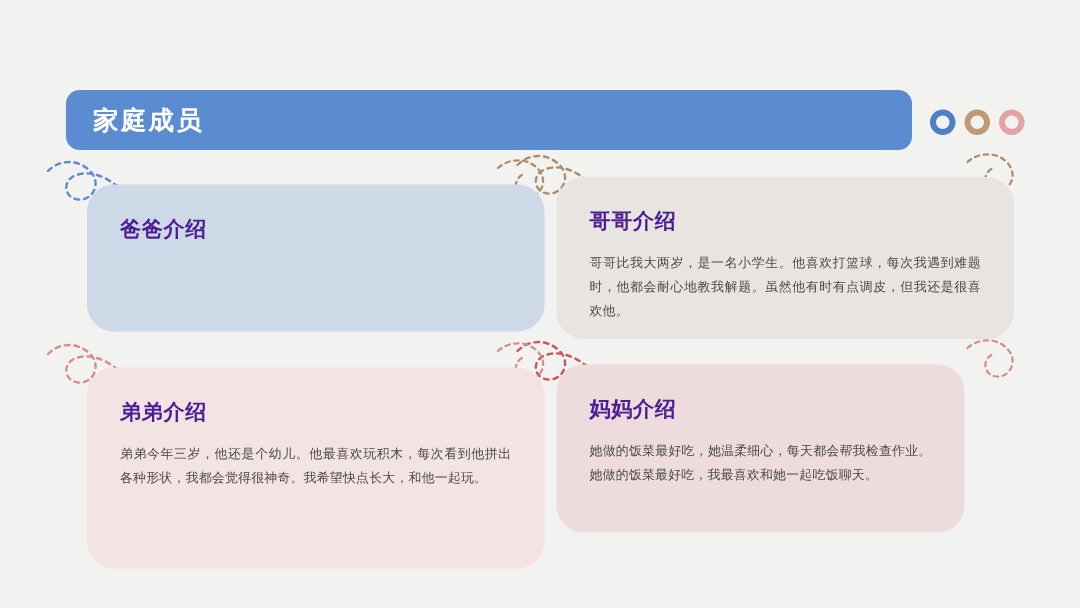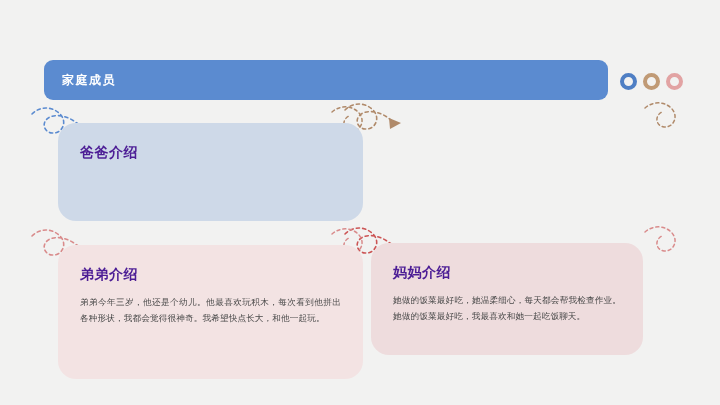--- a/index.html
+++ b/index.html
@@ -36,21 +36,21 @@
     top: 0;
     width: 564px;
     height: 40px;
     background: #5b8bd0;
     border-radius: 9px;
     display: flex;
     align-items: center;
   }
   .title-text {
     color: #ffffff;
-    font-size: 12px;
+    font-size: 17px;
     font-weight: bold;
     letter-spacing: 1.5px;
     margin-left: 18px;
     line-height: 1;
   }
   .dots {
     position: absolute;
     left: 620px;
     top: 10px;
     width: 80px;
@@ -185,20 +185,24 @@
     <path d="M2 8 C10 1, 22 1, 29 9 C36 17, 30 28, 21 27 C13 26, 11 16, 19 12" fill="none" stroke="#d98b8b" stroke-width="1.5" stroke-dasharray="3 3" stroke-linecap="round"></path>
   </svg>
   <svg class="deco" id="deco-edge-d" width="40" height="36" viewBox="0 0 40 36">
     <path d="M2 8 C10 1, 22 1, 29 9 C36 17, 30 28, 21 27 C13 26, 11 16, 19 12" fill="none" stroke="#d98b8b" stroke-width="1.5" stroke-dasharray="3 3" stroke-linecap="round"></path>
   </svg>
 
   <div class="card" id="card-dad">
     <div class="card-title">爸爸介绍</div>
   </div>
 
+  <div class="card" id="card-brother">
+    <div class="card-title">哥哥介绍</div>
+    <p class="card-body">哥哥比我大两岁，是一名小学生。他喜欢打篮球，每次我遇到难题时，他都会耐心地教我解题。虽然他有时有点调皮，但我还是很喜欢他。</p>
+  </div>
 
   <div class="card" id="card-younger">
     <div class="card-title">弟弟介绍</div>
     <p class="card-body">弟弟今年三岁，他还是个幼儿。他最喜欢玩积木，每次看到他拼出各种形状，我都会觉得很神奇。我希望快点长大，和他一起玩。</p>
   </div>
 
   <div class="card" id="card-mom">
     <div class="card-title">妈妈介绍</div>
     <p class="card-body">她做的饭菜最好吃，她温柔细心，每天都会帮我检查作业。她做的饭菜最好吃，我最喜欢和她一起吃饭聊天。</p>
   </div>

